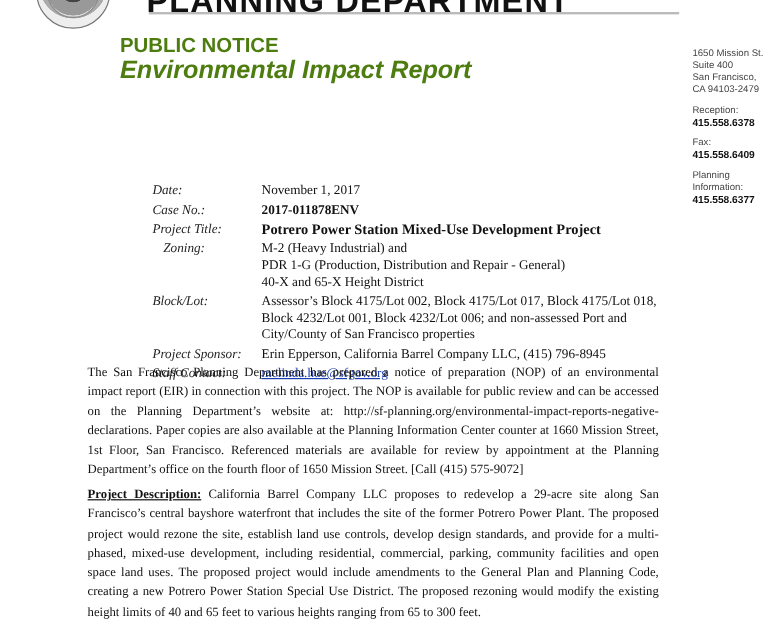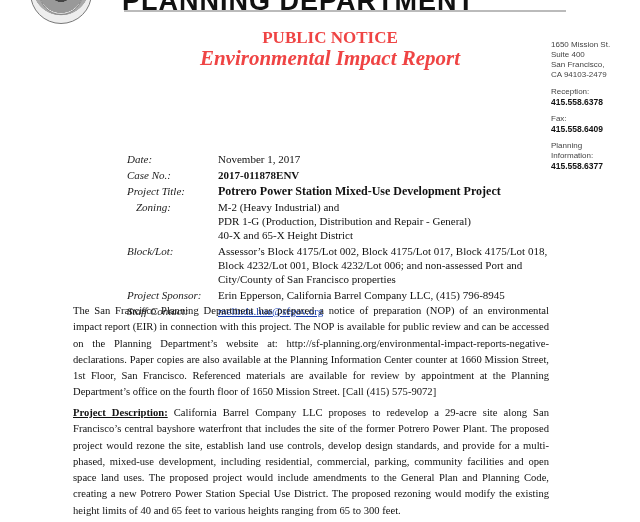--- a/index.html
+++ b/index.html
@@ -6,27 +6,27 @@
   body { width: 640px; height: 522px; overflow: hidden; position: relative; color: #111; }
   .page { position: absolute; left: 0; top: 0; width: 640px; height: 372px; }
 
   .seal { position: absolute; left: 30px; top: -38px; width: 60px; height: 60px; border-radius: 50%;
           border: 1.5px solid #777; background: radial-gradient(circle at 50% 40%, #666 0 30%, #aaa 31% 60%, #eee 61% 100%); }
   .seal-inner { position:absolute; left:8px; top:8px; width:42px; height:42px; border-radius:50%; border:1px solid #888; background: radial-gradient(circle at 50% 45%, #444 0 35%, #999 36% 70%, #ddd 71%); }
   .dept-title { position: absolute; left: 122px; top: -14px; font-family: "Liberation Sans", sans-serif;
                 font-weight: bold; font-size: 27px; letter-spacing: 1px; color: #111; white-space: nowrap; }
   .header-rule { position: absolute; left: 124px; top: 10px; width: 442px; height: 2px; background: #bbb; }
 
-  .notice { position: absolute; left: 100px; top: 28px; width: 460px; text-align: center;
-            font-family: Liberation Serif, serif; font-weight: bold; color: #ef4444; }
+  .notice { position: absolute; left: 100px; top: 28px; width: 460px; text-align: left;
+            font-family: Liberation Sans, sans-serif; font-weight: bold; color: #4d7c0f; }
   .notice .l1 { font-size: 17px; line-height: 20px; }
   .notice .l2 { font-size: 17px; line-height: 21px; }
   .notice .l3 { font-size: 21px; line-height: 21px; font-style: italic; }
 
-  .sidebar { position: absolute; left: 551px; top: 40px; width: 63px;
+  .sidebar { position: absolute; left: 577px; top: 40px; width: 63px;
              font-family: "Liberation Sans", sans-serif; font-size: 8px; line-height: 10px; color: #444; }
   .sidebar .blk { margin-bottom: 7px; }
   .sidebar .num { font-weight: bold; color: #111; font-size: 8.5px; }
 
   .info { position: absolute; left: 127px; top: 104px; font-family: "Liberation Serif", serif; font-size: 11px; color: #111; margin-top: 48px; }
   .row { display: flex; line-height: 14px; margin-bottom: 2px; }
   .lbl { width: 91px; font-style: italic; color: #222; flex: none; }
   .lbl.indent { padding-left: 9px; width: 82px; }
   .val { width: 340px; }
   .val.bold { font-weight: bold; }

